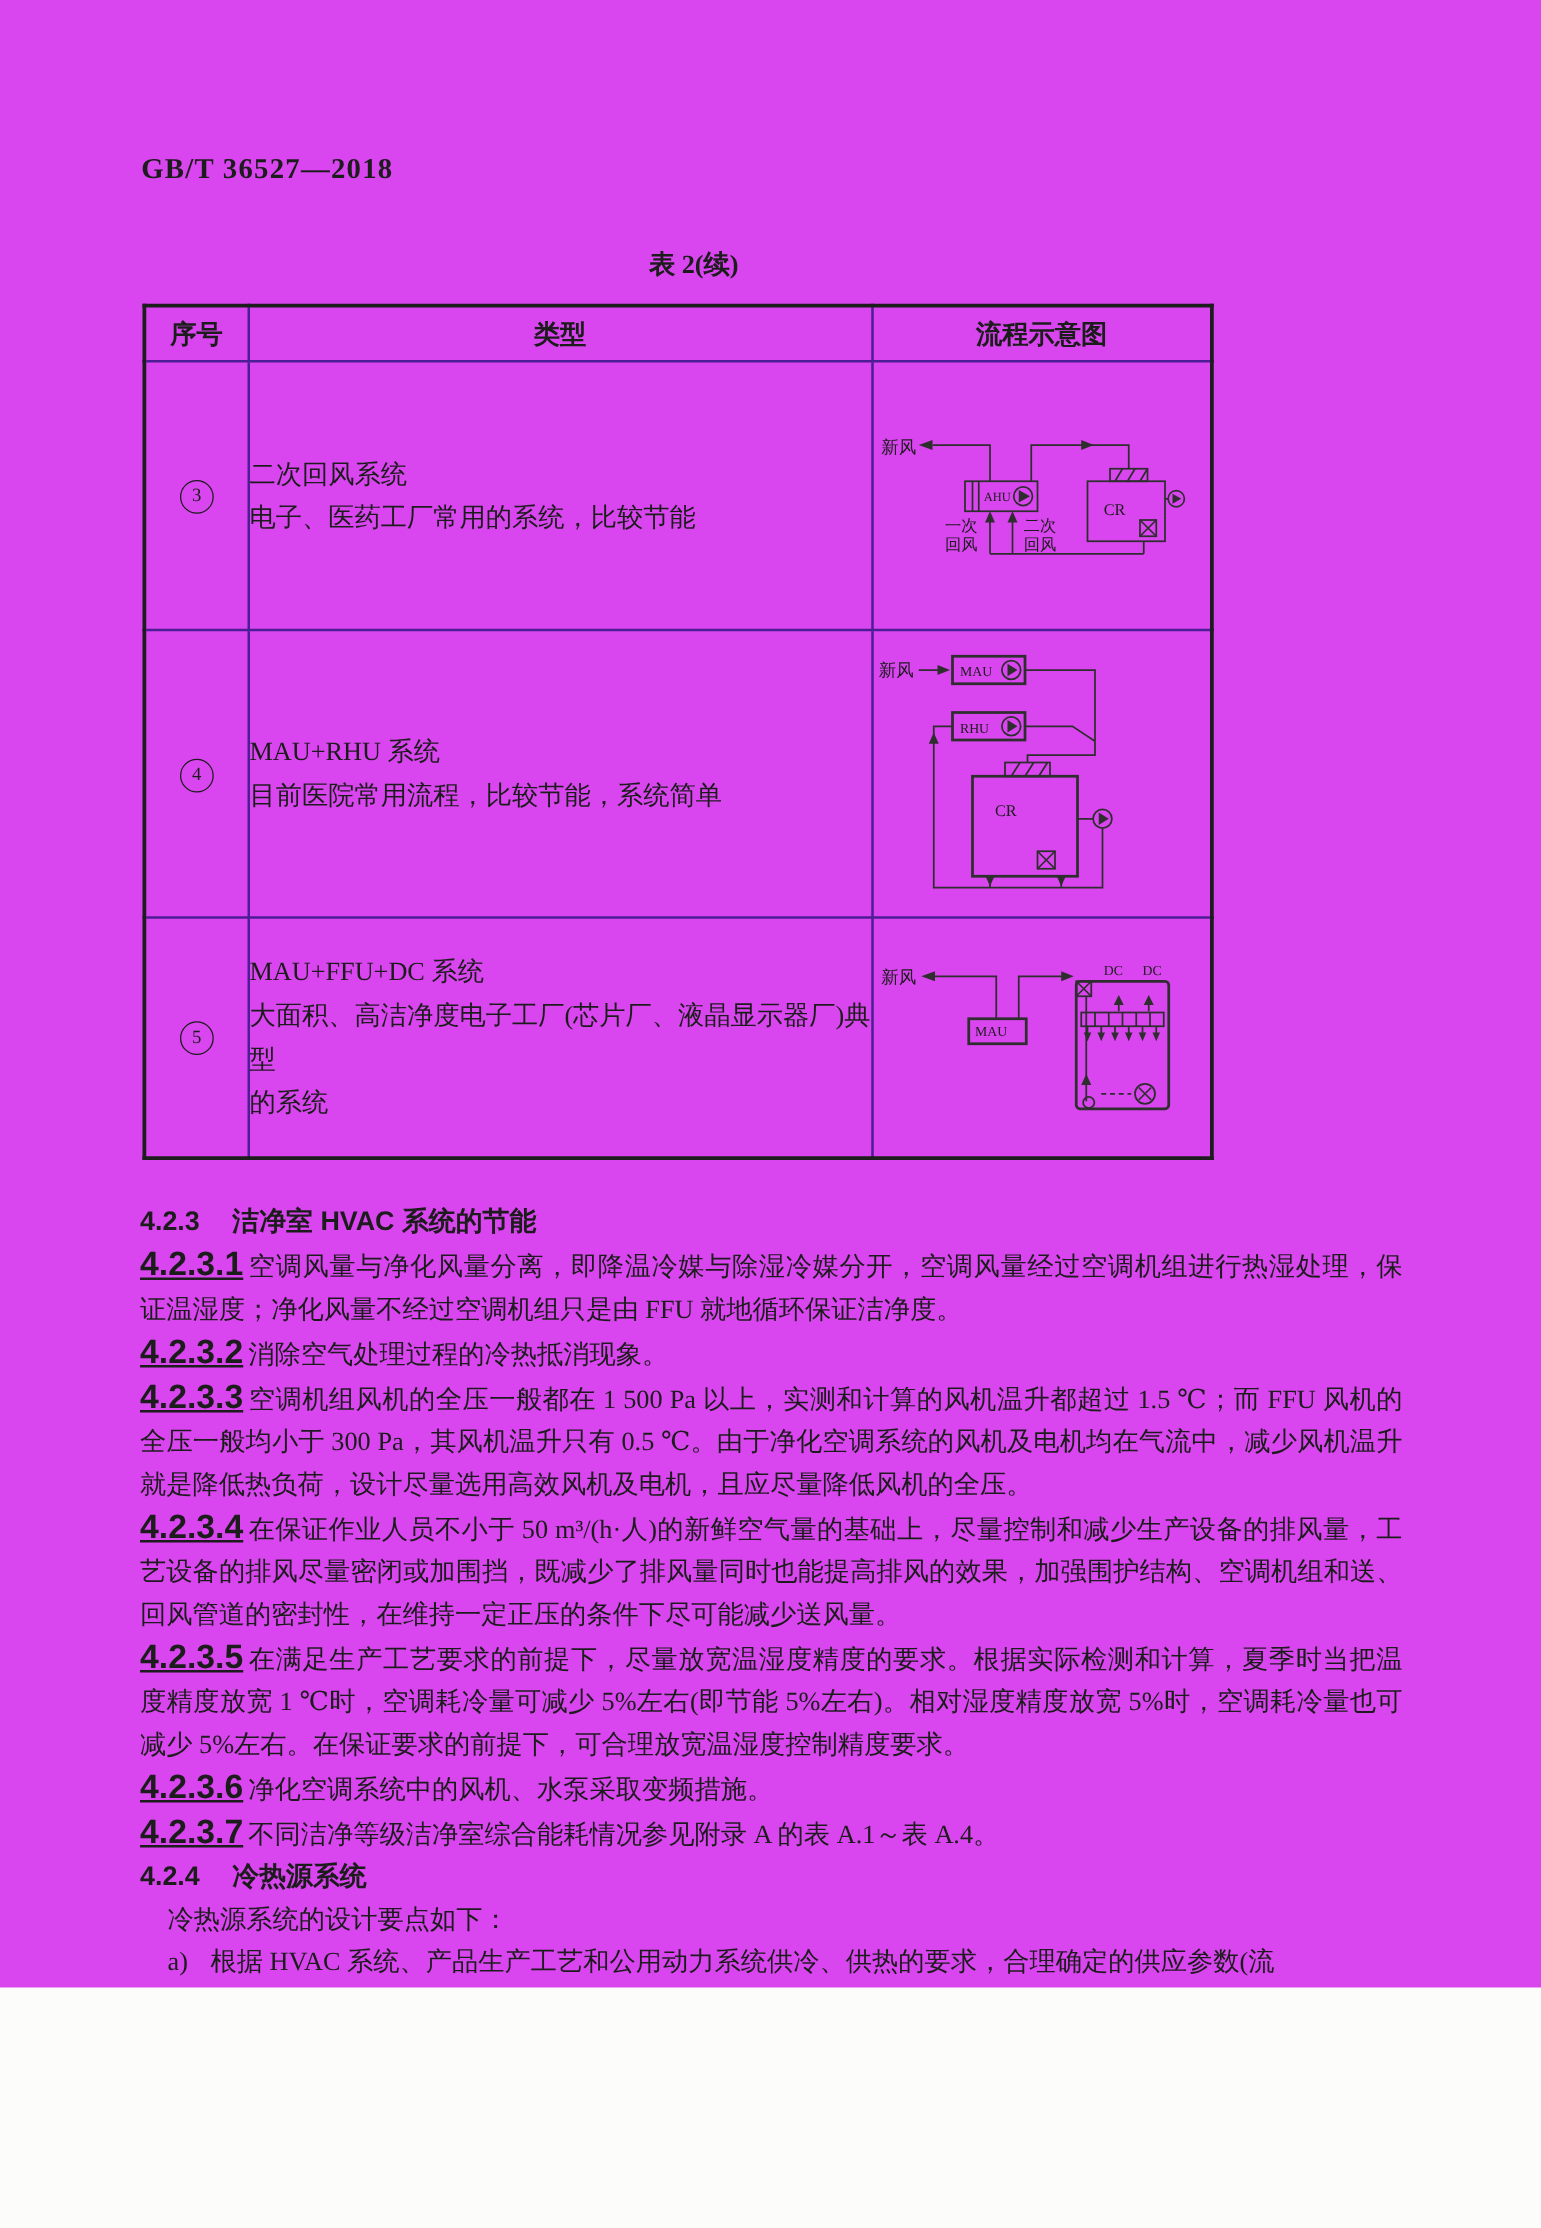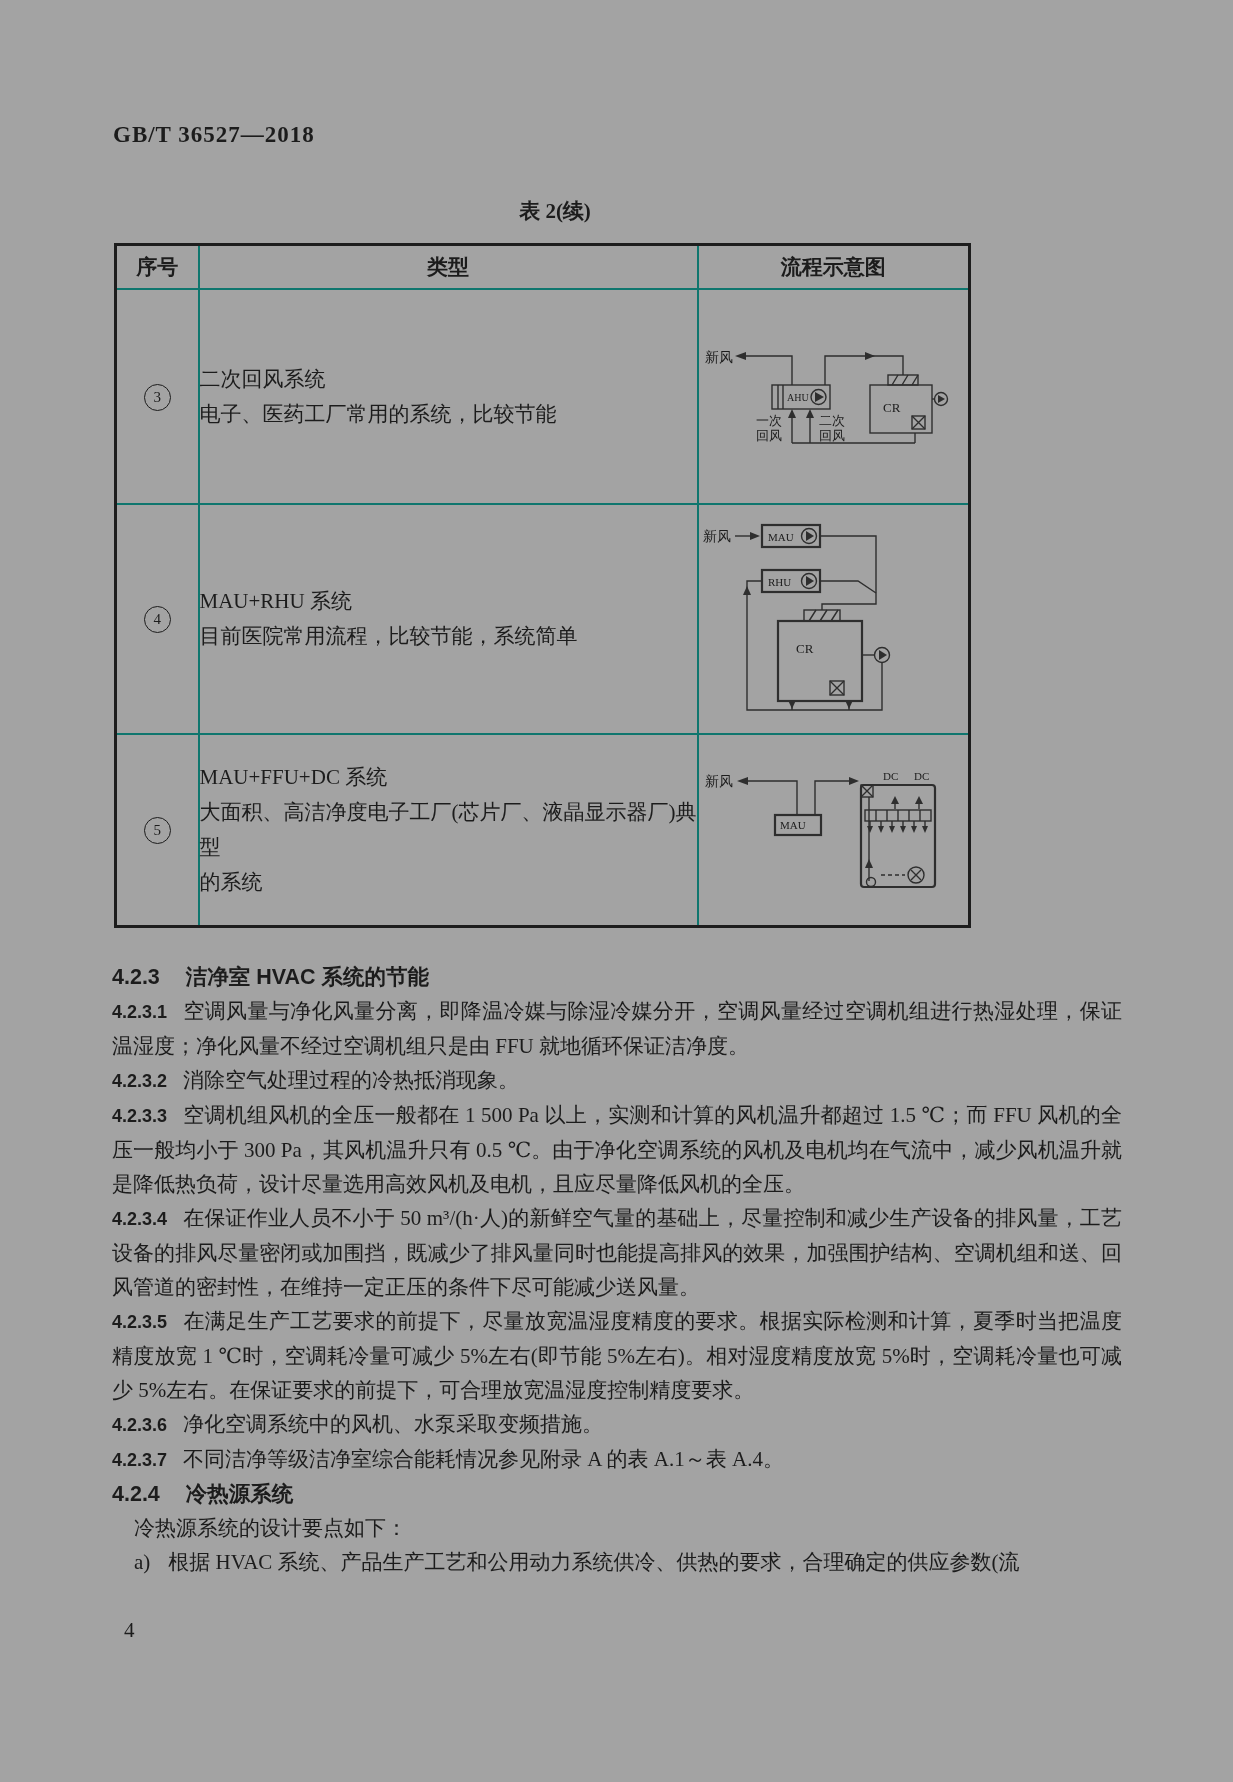--- a/index.html
+++ b/index.html
@@ -1,40 +1,40 @@
 <!DOCTYPE html>
 <html><head>
 <meta charset="utf-8">
 <style>
   html,body{margin:0;padding:0;}
   body{background:#fcfcfb;}
   .page{
     position:relative;
-    width:1233px;height:1782px;
-    background:#a3a3a3;
+    width:1233px;height:1590px;
+    background:#d946ef;
     color:#1c1c1c;
     font-family:"Liberation Serif","DejaVu Serif",serif;
     overflow:hidden;
   }
   .doc-header{
     position:absolute;left:113px;top:122px;
     font-size:23px;font-weight:bold;letter-spacing:1px;
     font-family:"Liberation Serif","DejaVu Serif",serif;
   }
   .table-title{
     position:absolute;left:128px;top:197px;width:854px;
     text-align:center;font-weight:bold;font-size:21px;
   }
   table.sys{
     position:absolute;left:114px;top:243px;
     border-collapse:collapse;table-layout:fixed;
     border:3px solid #1d1d1d;
   }
   table.sys td,table.sys th{
-    border:2px solid #0f766e;
+    border:2px solid #4c1d95;
     vertical-align:middle;
     font-size:21px;font-weight:normal;
     padding:0;
   }
   table.sys th{font-weight:bold;height:42px;text-align:center;}
   .col-no{width:83px;}
   .col-type{width:499px;}
   .col-diag{width:272px;}
   td.no-cell{text-align:center;}
   .circ{
@@ -55,23 +55,24 @@
     font-size:21px;line-height:34px;text-align:justify;
   }
   .body-text p{margin:0;}
   .clause-h{
     margin:6px 0 15px 0;font-weight:bold;font-size:21.5px;
     font-family:"Liberation Sans","DejaVu Sans",sans-serif;
   }
   .clause-h .hnum{margin-right:26px;}
   .h424{margin:14px 0 17px 0;}
   .pnum{
-    font-weight:bold;margin-right:16px;
+    font-weight:bold;margin-right:4px;
     font-family:"Liberation Sans","DejaVu Sans",sans-serif;
-    font-size:18px;
+    font-size:27px;
+    text-decoration:underline;
   }
   .lead-line{text-indent:22px;}
   .item-a{padding-left:22px;}
   .item-a .marker{margin-right:18px;font-family:"Liberation Serif","DejaVu Serif",serif;}
   .page-num{
     position:absolute;left:124px;top:1618px;
     font-size:21px;
   }
 </style>
 </head>

